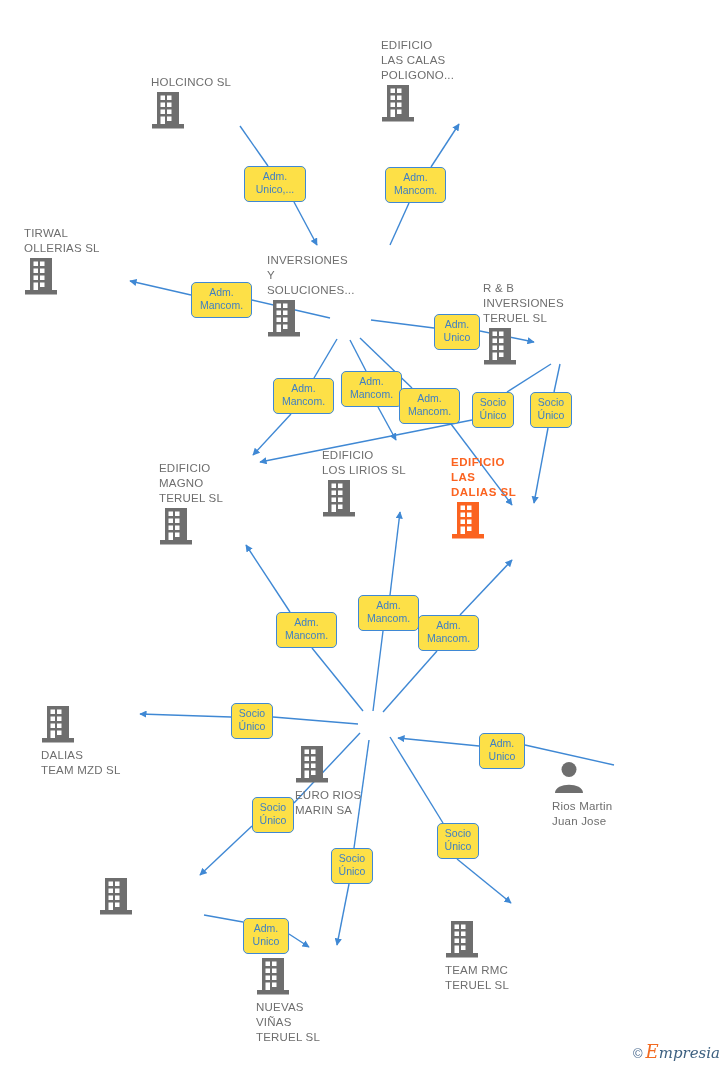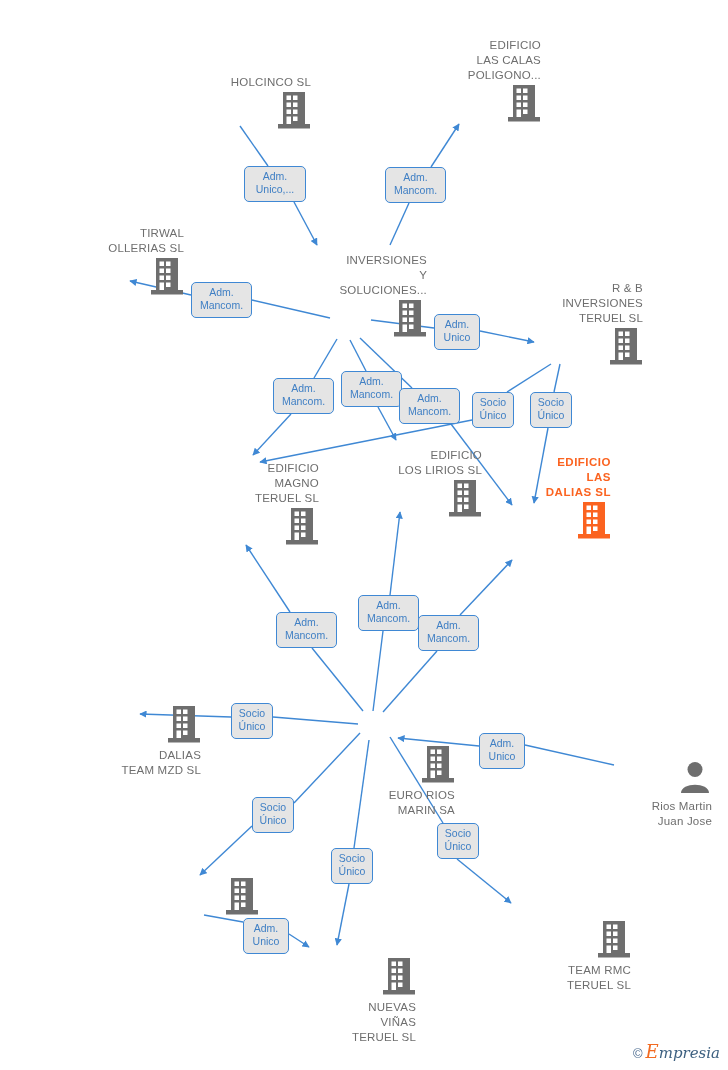--- a/index.html
+++ b/index.html
@@ -22,21 +22,21 @@
     left: 0;
     top: 0;
     width: 728px;
     height: 1070px;
     pointer-events: none;
   }
   .node {
     position: absolute;
     width: 160px;
     margin-left: -80px;
-    text-align: right;
+    text-align: left;
     pointer-events: auto;
   }
   .node-label {
     font-size: 11.5px;
     line-height: 15px;
     color: #6e6e6e;
     letter-spacing: 0.2px;
     white-space: pre-line;
     font-family: "Liberation Sans", sans-serif;
   }
@@ -48,21 +48,21 @@
   .node-icon {
     display: block;
     margin: 1px auto 0 auto;
   }
   .node.label-below .node-label {
     margin-top: 1px;
   }
   .edge-badge {
     position: absolute;
     border: 1.3px solid #3f88d4;
-    background: #e5e5e5;
+    background: #fde047;
     border-radius: 5px;
     color: #3f7fc4;
     font-size: 10.5px;
     line-height: 13px;
     text-align: center;
     padding: 3px 5px;
     white-space: pre-line;
     box-sizing: border-box;
     font-family: "Liberation Sans", sans-serif;
   }
@@ -369,21 +369,21 @@
             <rect x="16" y="11.5" width="4.5" height="4.5" fill="#ffffff"></rect>
             <rect x="9.5" y="18.5" width="4.5" height="4.5" fill="#ffffff"></rect>
             <rect x="16" y="18.5" width="4.5" height="4.5" fill="#ffffff"></rect>
             <rect x="9.5" y="25.5" width="4.5" height="7.5" fill="#ffffff"></rect>
             <rect x="16" y="25.5" width="4.5" height="4.5" fill="#ffffff"></rect>
           </svg></span>
         <div class="node-label">NUEVAS
 VIÑAS
 TERUEL  SL</div>
       </div>
-      <div class="node label-below" style="left: 551px; top: 919px;">
+      <div class="node label-below" style="left: 525px; top: 919px;">
         <span class="node-icon"><svg width="34" height="38" viewBox="0 0 34 38" xmlns="http://www.w3.org/2000/svg">
             <rect x="6" y="1" width="22" height="32" fill="#6e6e6e"></rect>
             <rect x="1" y="33" width="32" height="4.5" fill="#6e6e6e"></rect>
             <rect x="9.5" y="4.5" width="4.5" height="4.5" fill="#ffffff"></rect>
             <rect x="16" y="4.5" width="4.5" height="4.5" fill="#ffffff"></rect>
             <rect x="22.5" y="4.5" width="0" height="0" fill="#ffffff"></rect>
             <rect x="9.5" y="11.5" width="4.5" height="4.5" fill="#ffffff"></rect>
             <rect x="16" y="11.5" width="4.5" height="4.5" fill="#ffffff"></rect>
             <rect x="9.5" y="18.5" width="4.5" height="4.5" fill="#ffffff"></rect>
             <rect x="16" y="18.5" width="4.5" height="4.5" fill="#ffffff"></rect>

